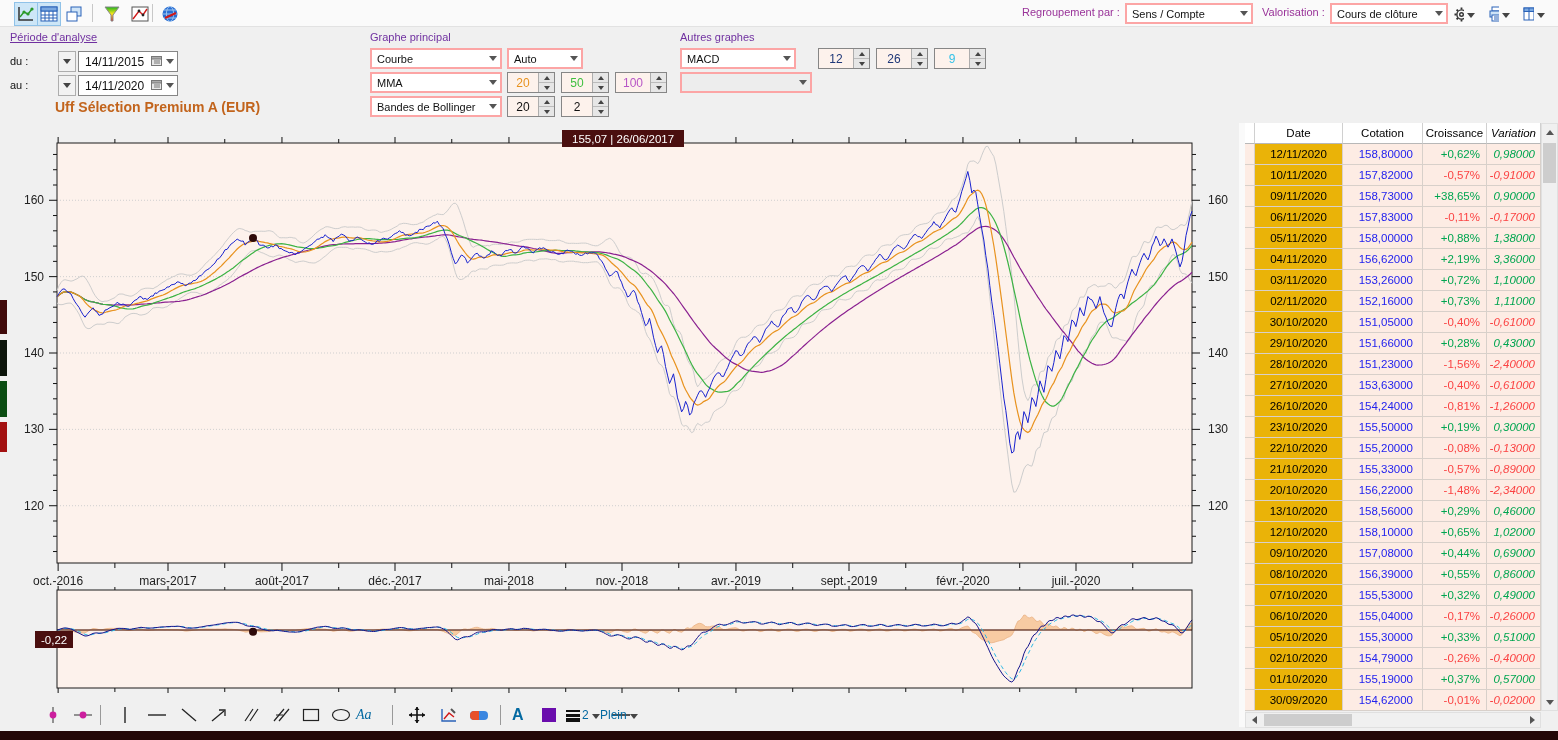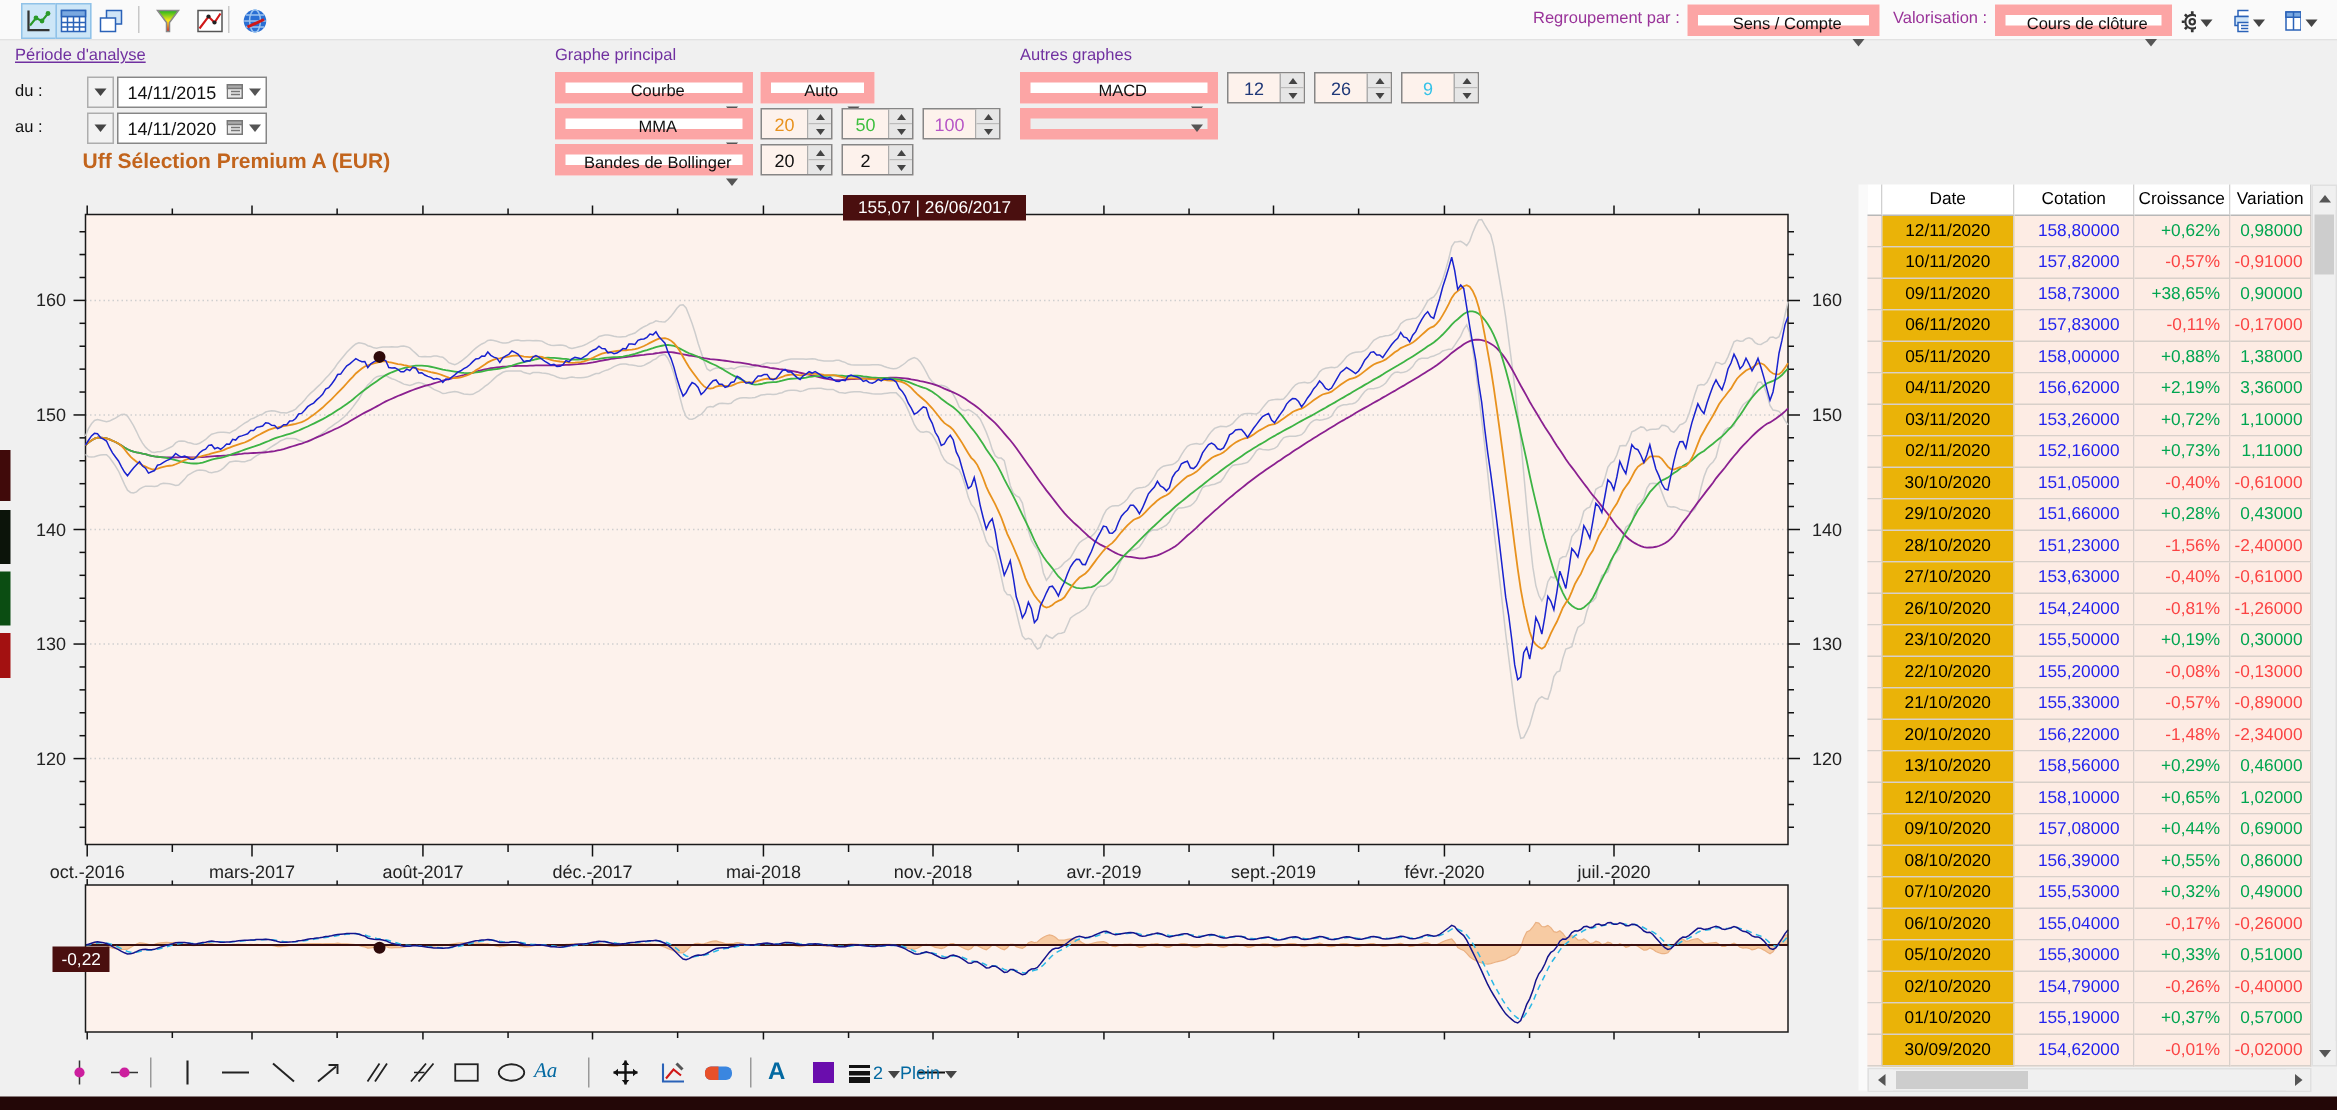--- a/index.html
+++ b/index.html
@@ -4,21 +4,21 @@
 <style>
   html,body{margin:0;padding:0;width:1558px;height:740px;overflow:hidden;
     font-family:"Liberation Sans",sans-serif;background:#f0f0f0;font-size:11px;color:#111;}
   .abs{position:absolute;}
   #topbar{left:0;top:0;width:1558px;height:26px;background:#fafafa;border-bottom:1px solid #e2e2e2;}
   .tbico{position:absolute;top:2px;width:22px;height:22px;display:flex;align-items:center;justify-content:center;border:1px solid transparent;}
   .tbico.sel{background:#cde6f7;border:1px solid #90c2e8;}
   .vsep{position:absolute;top:4px;width:1px;height:18px;background:#c8c8c8;}
   .plabel{color:#7030a0;}
   .mlabel{color:#993399;}
-  .combo{position:absolute;height:21px;background:#fff;border:7px solid #fca5a5;display:flex;align-items:center;padding:0 0 0 5px;box-sizing:border-box;flex-direction:column;}
+  .combo{position:absolute;height:21px;background:#fff;border:2px solid #fca5a5;display:flex;align-items:center;padding:0 0 0 5px;box-sizing:border-box;}
   .combo.gray{background:#ededed;}
   .carr{margin-left:auto;width:15px;display:flex;align-items:center;justify-content:center;align-self:stretch;}
   .carr::after{content:"";border:4px solid transparent;border-top:5px solid #555;margin-top:4px;}
   .spin{position:absolute;height:21px;background:#fdf2ec;border:1px solid #868686;display:flex;box-sizing:border-box;}
   .spin .v{flex:1;display:flex;align-items:center;justify-content:center;font-size:12px;}
   .spbtns{width:15px;display:flex;flex-direction:column;border-left:1px solid #adadad;}
   .spbtns i{flex:1;background:#e6e6e6;display:flex;align-items:center;justify-content:center;}
   .spbtns i:first-child{border-bottom:1px solid #bbb;}
   .spbtns i.up::after{content:"";border:3px solid transparent;border-bottom:4px solid #444;margin-top:-3px;}
   .spbtns i.dn::after{content:"";border:3px solid transparent;border-top:4px solid #444;margin-bottom:-3px;}
@@ -31,21 +31,21 @@
   .swatch{position:absolute;left:0;width:7px;}
   
   #tablewrap{left:1245px;top:123px;width:313px;}
   .tr{display:flex;height:21px;box-sizing:border-box;}
   .td{box-sizing:border-box;border-right:1px solid #d8d0ca;border-bottom:1px solid #d8d0ca;display:flex;align-items:center;font-size:11.5px;}
   .th{background:#fff;justify-content:center;border-right:1px solid #d0d0d0;border-bottom:1px solid #b8b8b8;color:#000;}
   .c0{width:10px;background:#fdece4;}
   .c1{width:88px;justify-content:center;background:#eab308;color:#000;}
   .c2{width:80px;justify-content:flex-end;padding-right:9px;background:#fdece4;color:#2222ee;}
   .c3{width:64px;justify-content:flex-end;padding-right:6px;background:#fdece4;}
-  .c4{width:54px;justify-content:flex-end;padding-right:5px;background:#fdece4;}
+  .c4{width:54px;justify-content:flex-end;padding-right:5px;background:#fdece4;font-style:italic;}
   .th.c0,.th.c1,.th.c2,.th.c3,.th.c4{background:#fff;color:#000;justify-content:center;padding-right:0;}
   .pos{color:#00a550!important;} .neg{color:#fb4343!important;}
   
   .sb{position:absolute;background:#f0f0f0;border:1px solid #e0e0e0;box-sizing:border-box;}
   .sbthumb{position:absolute;background:#cdcdcd;}
   .sbarr{position:absolute;display:flex;align-items:center;justify-content:center;color:#555;background:#f0f0f0;}
   .sbarr::after{content:"";border:4px solid transparent;}
   .sbarr.up::after{border-bottom:5px solid #555;margin-top:-4px;}
   .sbarr.dn::after{border-top:5px solid #555;margin-bottom:-4px;}
   .sbarr.lf::after{border-right:5px solid #555;margin-left:-4px;}
@@ -231,21 +231,21 @@
 </div>
 <div class="spin" style="left:561px;top:96px;width:48px">
   <span class="v">2</span>
   <span class="spbtns">
       <i class="up"></i>
       <i class="dn"></i>
     </span>
 </div>
 
 <span class="abs plabel" style="left:680px;top:31px">Autres graphes</span>
-<div class="combo" style="left:680px;top:48px;width:132px">
+<div class="combo" style="left:680px;top:48px;width:116px">
   <span>MACD</span>
     <span class="carr"></span>
 </div>
 <div class="spin" style="left:818px;top:48px;width:52px">
   <span class="v" style="color:#1f3878">12</span>
   <span class="spbtns">
       <i class="up"></i>
       <i class="dn"></i>
     </span>
 </div>

